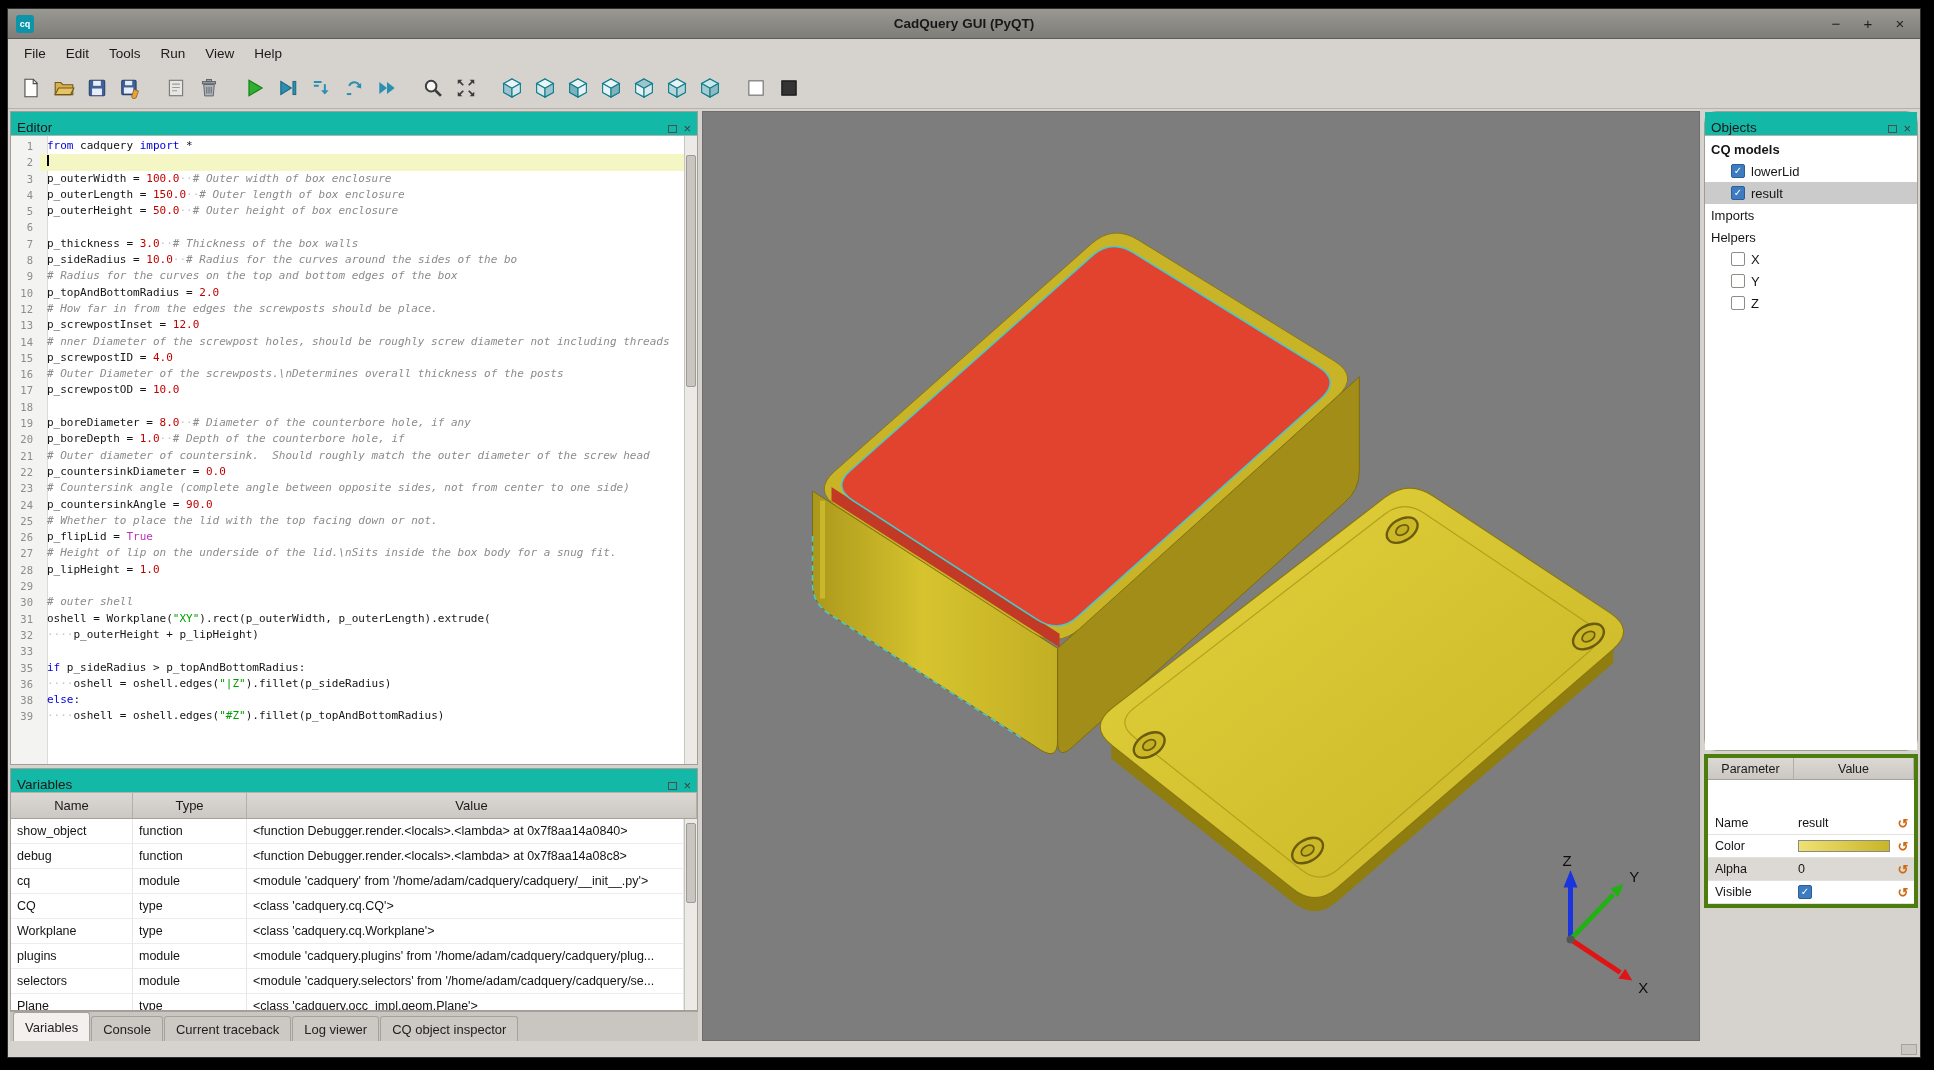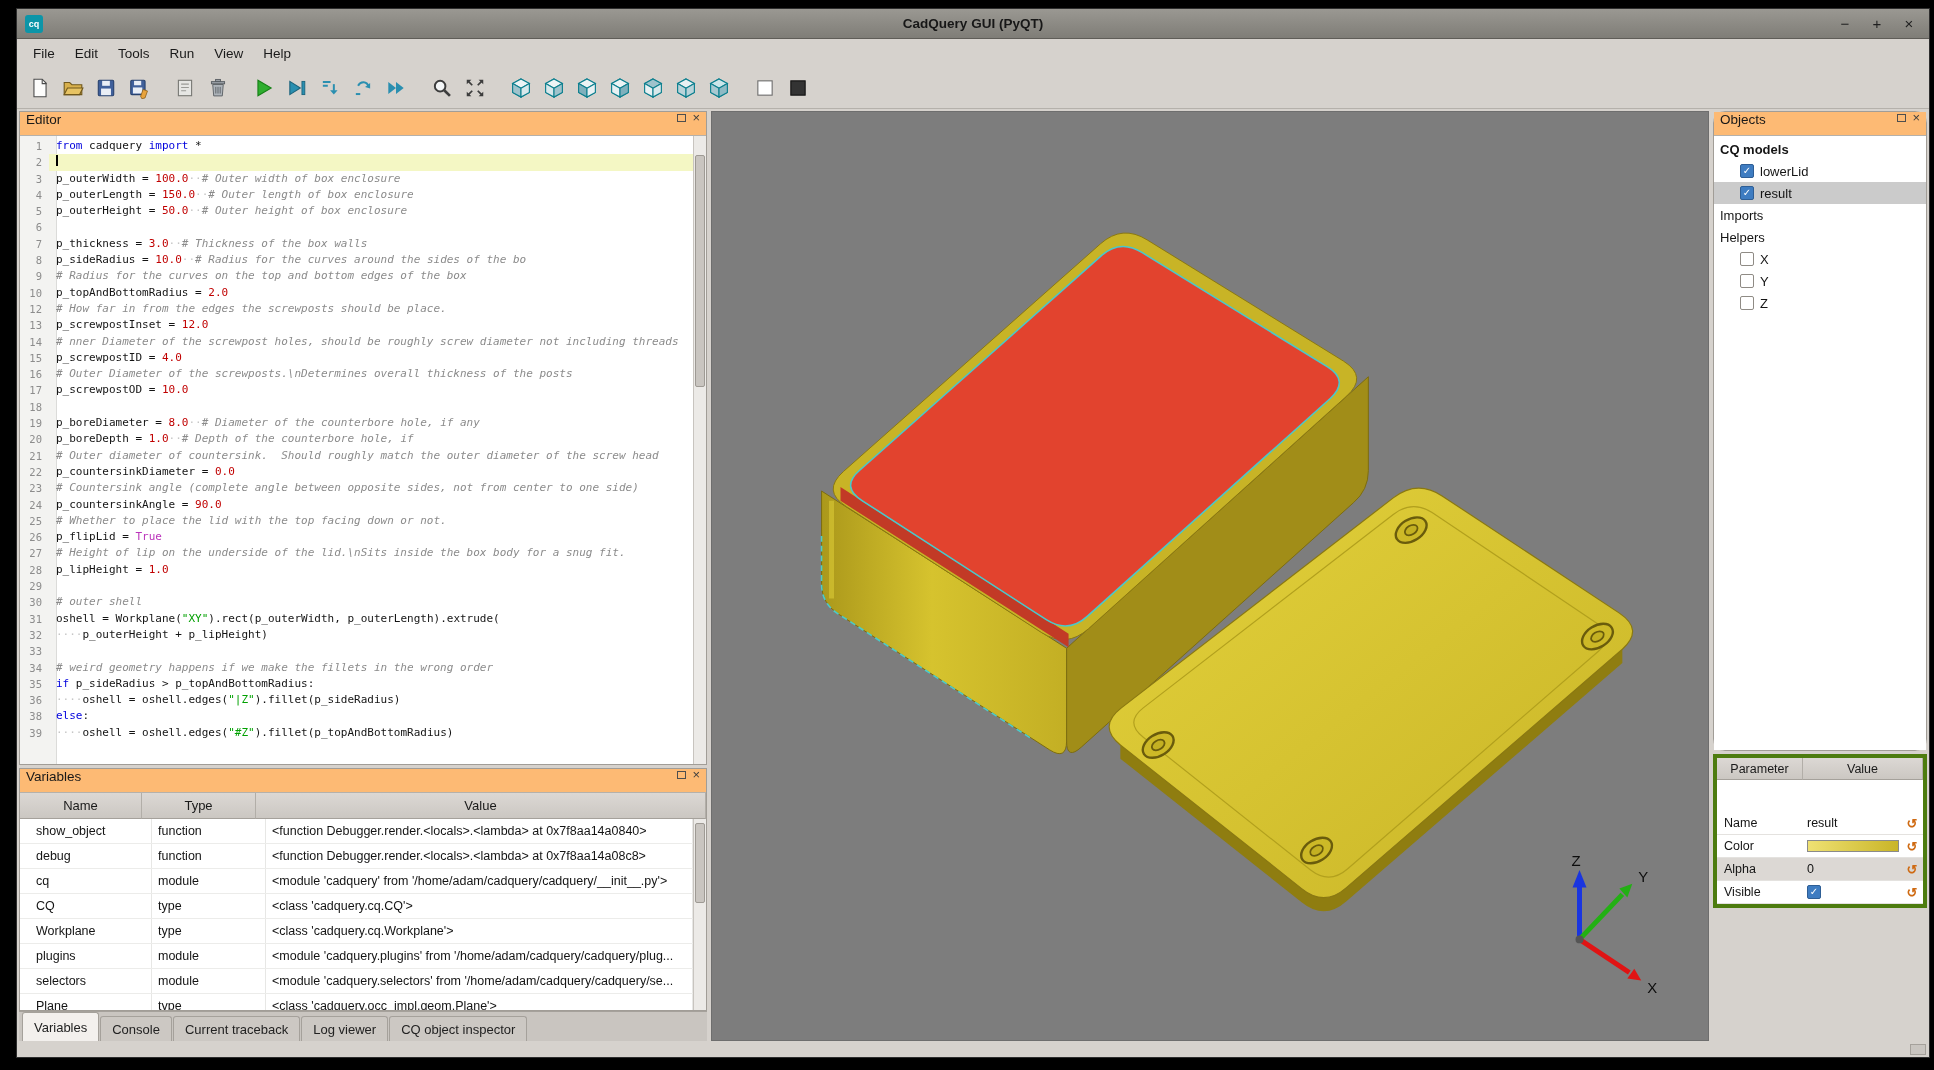--- a/index.html
+++ b/index.html
@@ -1,18 +1,18 @@
 <!DOCTYPE html>
 <html><head>
 <meta charset="utf-8">
 <style>
 *{box-sizing:border-box;}
 html,body{margin:0;padding:0;}
 body{width:1934px;height:1070px;background:#000;font-family:"Liberation Sans",sans-serif;position:relative;overflow:hidden;}
-.window{position:absolute;left:16px;top:8px;width:1914px;height:1050px;background:#d6d2cd;border:1px solid #2e2e2e;display:flex;flex-direction:column;overflow:hidden;}
+.window{position:absolute;left:7px;top:8px;width:1914px;height:1050px;background:#d6d2cd;border:1px solid #2e2e2e;display:flex;flex-direction:column;overflow:hidden;}
 
 .titlebar{height:30px;flex:none;background:linear-gradient(#9a9892,#7f7d77);border-bottom:1px solid #5f5d58;position:relative;display:flex;align-items:center;}
 .logo{width:18px;height:18px;margin-left:8px;border-radius:3px;background:#0c95a8;color:#fff;font-size:9px;font-weight:bold;display:flex;align-items:center;justify-content:center;z-index:1;}
 .title{position:absolute;left:0;right:0;text-align:center;font-weight:bold;font-size:13.5px;color:#171717;}
 .win-controls{margin-left:auto;display:flex;align-items:center;padding-right:12px;gap:16px;z-index:1;}
 .winbtn{font-size:15px;color:#1f1f1f;width:16px;text-align:center;line-height:16px;}
 
 .menubar{height:28px;flex:none;display:flex;align-items:center;background:#d6d2cd;padding-left:6px;}
 .menu-item{padding:0 10px;font-size:13.5px;color:#1a1a1a;height:100%;display:flex;align-items:center;}
 .toolbar{height:42px;flex:none;display:flex;align-items:center;background:#d6d2cd;border-bottom:1px solid #b5b1ab;padding-left:8px;}
@@ -22,21 +22,21 @@
 
 .main{flex:1;display:flex;padding:2px 2px 0 2px;min-height:0;}
 .left-col{width:688px;flex:none;display:flex;flex-direction:column;min-height:0;}
 .splitter{width:4px;flex:none;}
 .viewport{flex:1;border:1px solid #6e6e6e;background:#7d7d7d;min-width:0;}
 .viewport svg{width:100%;height:100%;display:block;}
 .right-col{width:214px;flex:none;display:flex;flex-direction:column;min-height:0;}
 .panel{border:1px solid #a19d97;background:#fff;display:flex;flex-direction:column;min-height:0;}
 .editor-panel{height:654px;flex:none;}
 .vars-panel{flex:1;margin-top:3px;min-height:0;}
-.panel-header{height:24px;flex:none;background:#fdba74;border-bottom:1px solid #b5b1ab;display:flex;align-items:flex-start;padding:0 6px;}
+.panel-header{height:24px;flex:none;background:#14b8a6;border-bottom:1px solid #b5b1ab;display:flex;align-items:flex-end;padding:0 6px;}
 .panel-title{font-size:13.5px;color:#181818;}
 .ph-btns{margin-left:auto;display:flex;gap:6px;align-items:center;}
 .ph-float{width:9px;height:8px;border:1.5px solid #4e4e4e;display:inline-block;}
 .ph-close{font-size:13px;color:#3e3e3e;line-height:12px;}
 
 .editor-body{flex:1;display:flex;min-height:0;background:#fff;}
 .code-lines{flex:1;position:relative;overflow:hidden;padding-top:2px;min-width:0;}
 .code-lines::before{content:"";position:absolute;left:0;top:0;bottom:0;width:36px;background:#f3f3f1;border-right:1px solid #dbdbd9;}
 .code-line{position:relative;display:flex;height:16.3px;font-family:"DejaVu Sans Mono",monospace;font-size:11px;line-height:16.3px;white-space:pre;}
 .ln{width:29px;flex:none;text-align:right;padding-right:7px;color:#8c8c8c;font-size:10.5px;}
@@ -53,21 +53,21 @@
 .vthumb{position:absolute;left:1px;right:1px;background:#c9c5c0;border:1px solid #9e9a94;border-radius:2px;}
 
 .var-table{flex:1;display:flex;flex-direction:column;min-height:0;background:#fff;}
 .var-header{height:26px;flex:none;display:flex;}
 .var-hcell{background:linear-gradient(#dcd8d4,#cbc7c2);border-right:1px solid #b2aea8;border-bottom:1px solid #a5a19b;font-size:13px;color:#1a1a1a;display:flex;align-items:center;justify-content:center;}
 .col0{width:122px;flex:none;}
 .col1{width:114px;flex:none;}
 .col2{flex:1;min-width:0;}
 .var-body{flex:1;position:relative;overflow:hidden;display:flex;min-height:0;}
 .var-rows{flex:1;min-width:0;overflow:hidden;}
-.var-row{height:25px;display:flex;border-bottom:1px solid #ececea;background:#fff;padding-left:10px;}
+.var-row{height:25px;display:flex;border-bottom:1px solid #ececea;background:#fff;}
 .var-cell{font-size:12.5px;color:#141414;display:flex;align-items:center;padding:0 6px;border-right:1px solid #e7e7e5;white-space:nowrap;overflow:hidden;}
 
 .tabbar{height:30px;flex:none;display:flex;align-items:flex-end;background:#c9c5c0;border-top:1px solid #a5a19b;padding-left:3px;gap:1px;}
 .tab{height:25px;display:flex;align-items:center;padding:0 11px;font-size:13px;color:#222;background:#ccc8c3;border:1px solid #a5a19b;border-bottom:none;border-radius:3px 3px 0 0;white-space:nowrap;}
 .tab.active{background:#f3f0ed;height:29px;}
 
 .objects-panel{height:640px;flex:none;border-radius:12px;}
 .tree{flex:1;background:#fff;overflow:hidden;padding-top:2px;}
 .tree-row{height:22px;display:flex;align-items:center;font-size:13px;color:#151515;}
 .tree-row.selected{background:#cbcbcb;}
@@ -316,21 +316,20 @@
               <div class="code-line"><span class="ln">24</span><span class="code"><span class="tk-t">p_countersinkAngle = </span><span class="tk-num">90.0</span></span></div>
               <div class="code-line"><span class="ln">25</span><span class="code"><span class="tk-cm"># Whether to place the lid with the top facing down or not.</span></span></div>
               <div class="code-line"><span class="ln">26</span><span class="code"><span class="tk-t">p_flipLid = </span><span class="tk-bool">True</span></span></div>
               <div class="code-line"><span class="ln">27</span><span class="code"><span class="tk-cm"># Height of lip on the underside of the lid.\nSits inside the box body for a snug fit.</span></span></div>
               <div class="code-line"><span class="ln">28</span><span class="code"><span class="tk-t">p_lipHeight = </span><span class="tk-num">1.0</span></span></div>
               <div class="code-line"><span class="ln">29</span><span class="code"></span></div>
               <div class="code-line"><span class="ln">30</span><span class="code"><span class="tk-cm"># outer shell</span></span></div>
               <div class="code-line"><span class="ln">31</span><span class="code"><span class="tk-t">oshell = Workplane(</span><span class="tk-str">"XY"</span><span class="tk-t">).rect(p_outerWidth, p_outerLength).extrude(</span></span></div>
               <div class="code-line"><span class="ln">32</span><span class="code"><span class="tk-ws">····</span><span class="tk-t">p_outerHeight + p_lipHeight)</span></span></div>
               <div class="code-line"><span class="ln">33</span><span class="code"></span></div>
-              <div class="code-line"><span class="ln">34</span><span class="code"><span class="tk-cm"># weird geometry happens if we make the fillets in the wrong order</span></span></div>
               <div class="code-line"><span class="ln">35</span><span class="code"><span class="tk-kw">if</span><span class="tk-t"> p_sideRadius &gt; p_topAndBottomRadius:</span></span></div>
               <div class="code-line"><span class="ln">36</span><span class="code"><span class="tk-ws">····</span><span class="tk-t">oshell = oshell.edges(</span><span class="tk-str">"|Z"</span><span class="tk-t">).fillet(p_sideRadius)</span></span></div>
               <div class="code-line"><span class="ln">38</span><span class="code"><span class="tk-kw">else</span><span class="tk-t">:</span></span></div>
               <div class="code-line"><span class="ln">39</span><span class="code"><span class="tk-ws">····</span><span class="tk-t">oshell = oshell.edges(</span><span class="tk-str">"#Z"</span><span class="tk-t">).fillet(p_topAndBottomRadius)</span></span></div>
             </div>
           <div class="vscroll">
               <div class="vthumb" style="top:3%;height:37%;"></div>
             </div>
         </div>
       </div>

